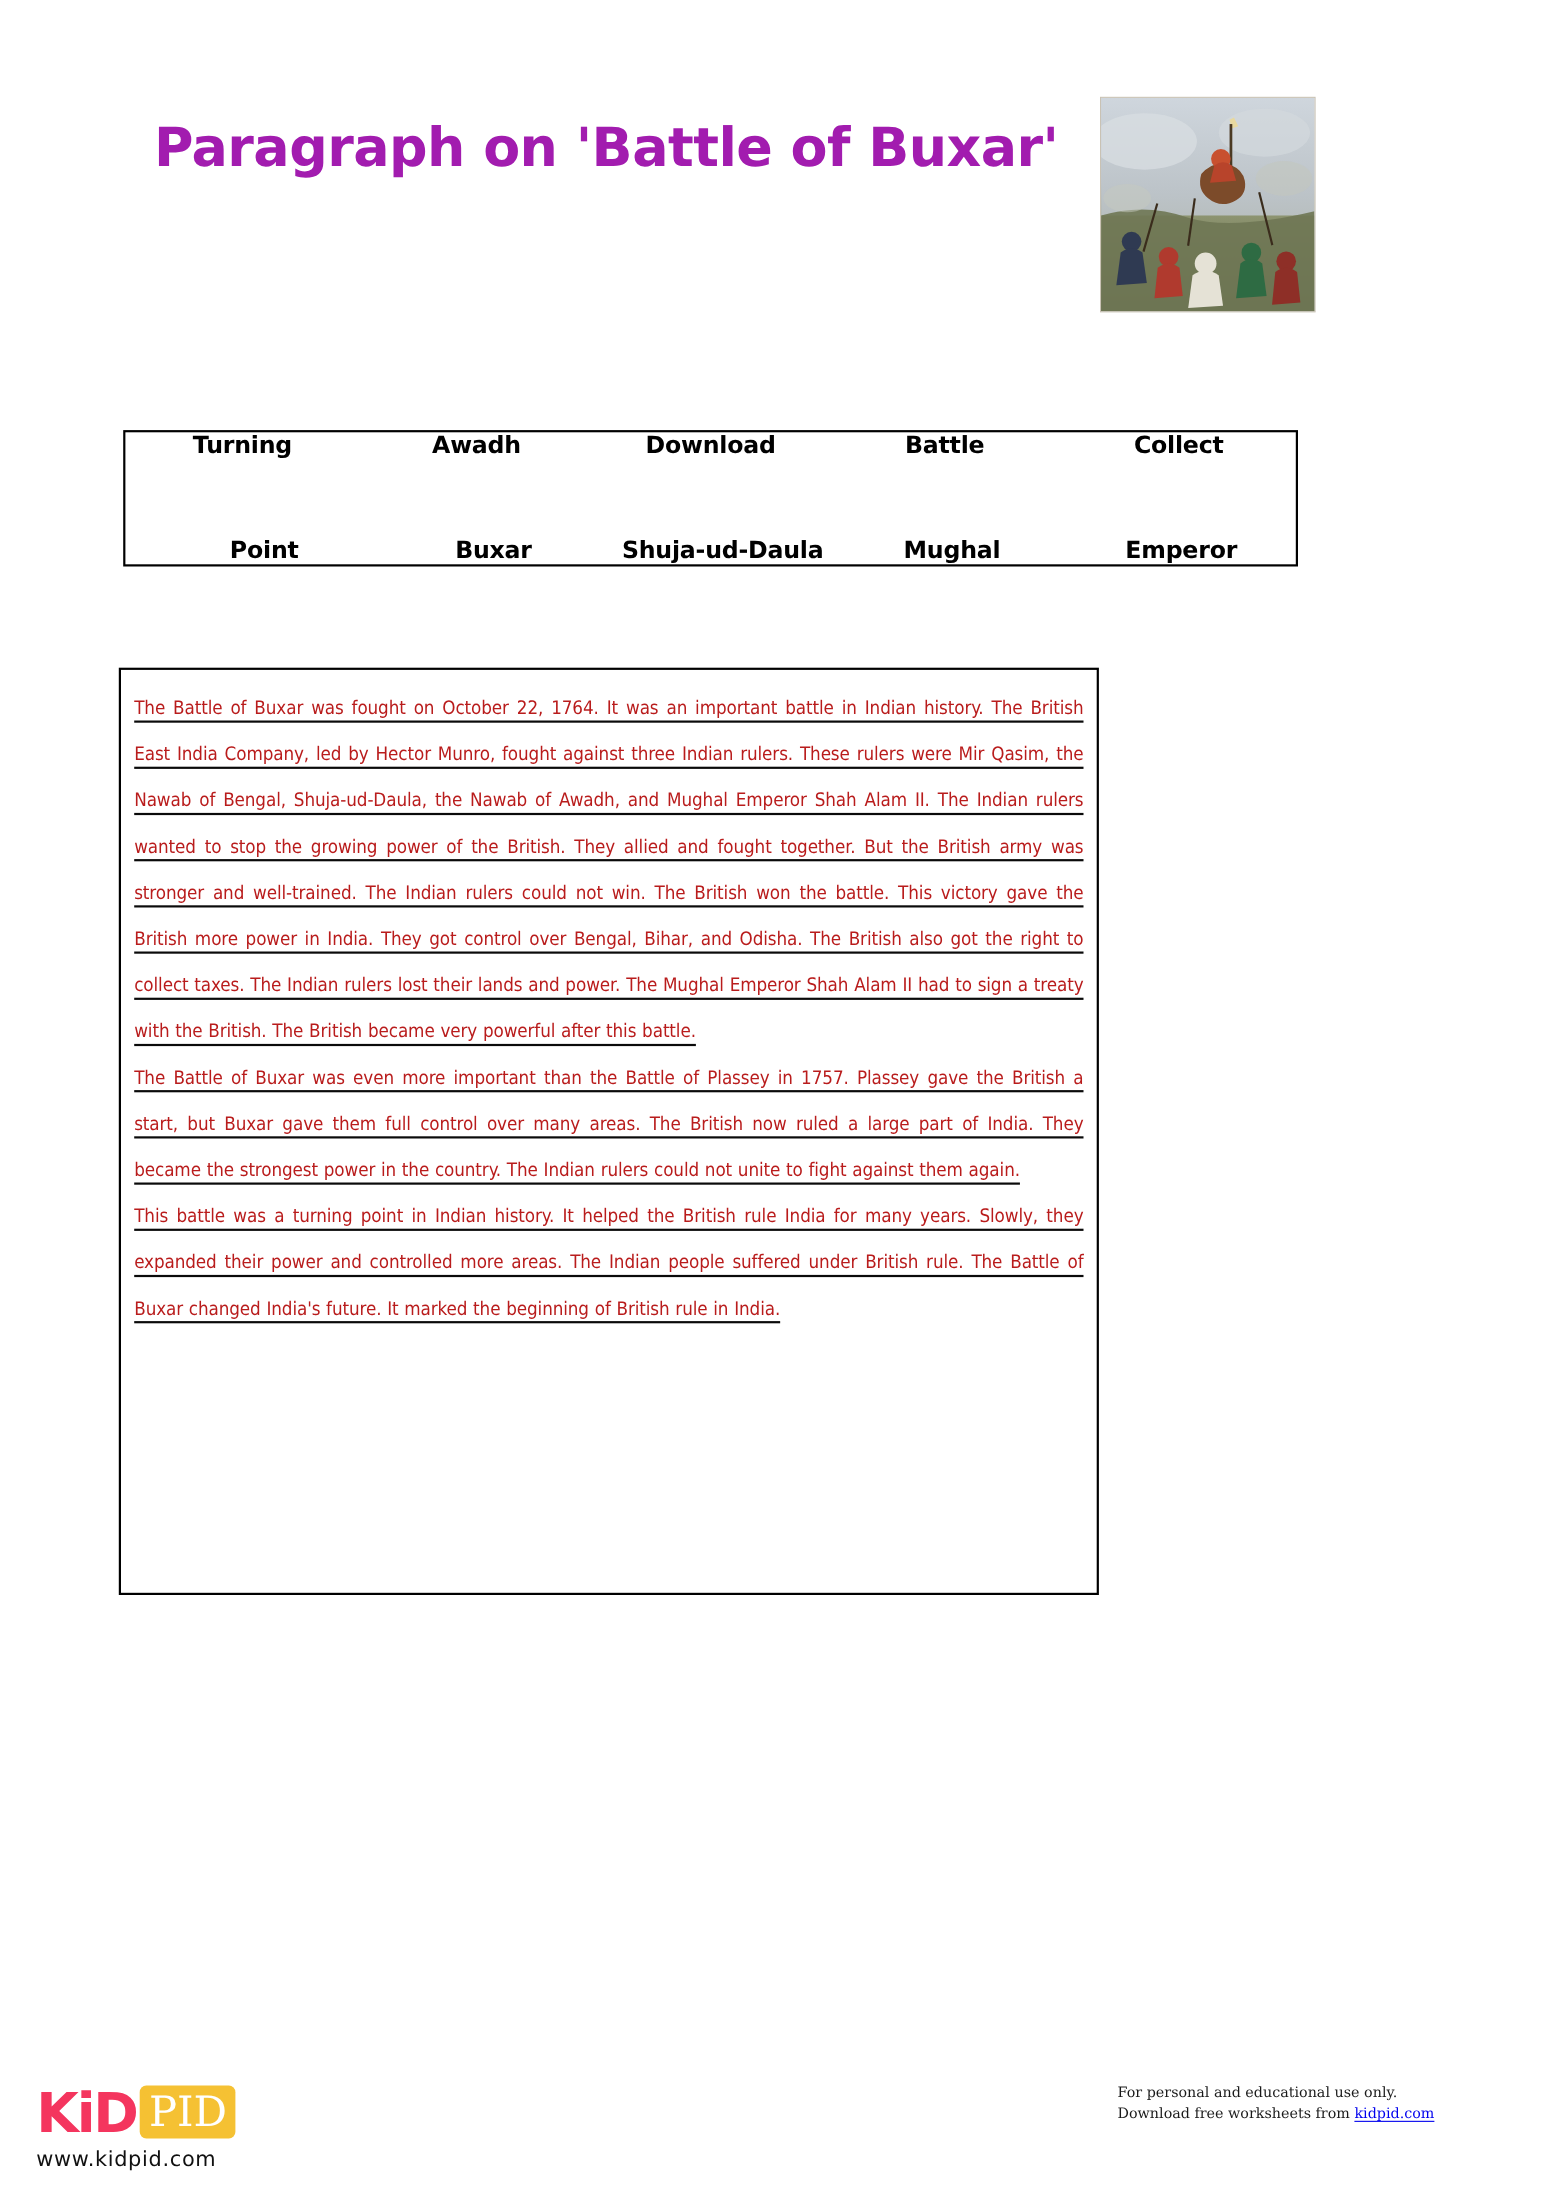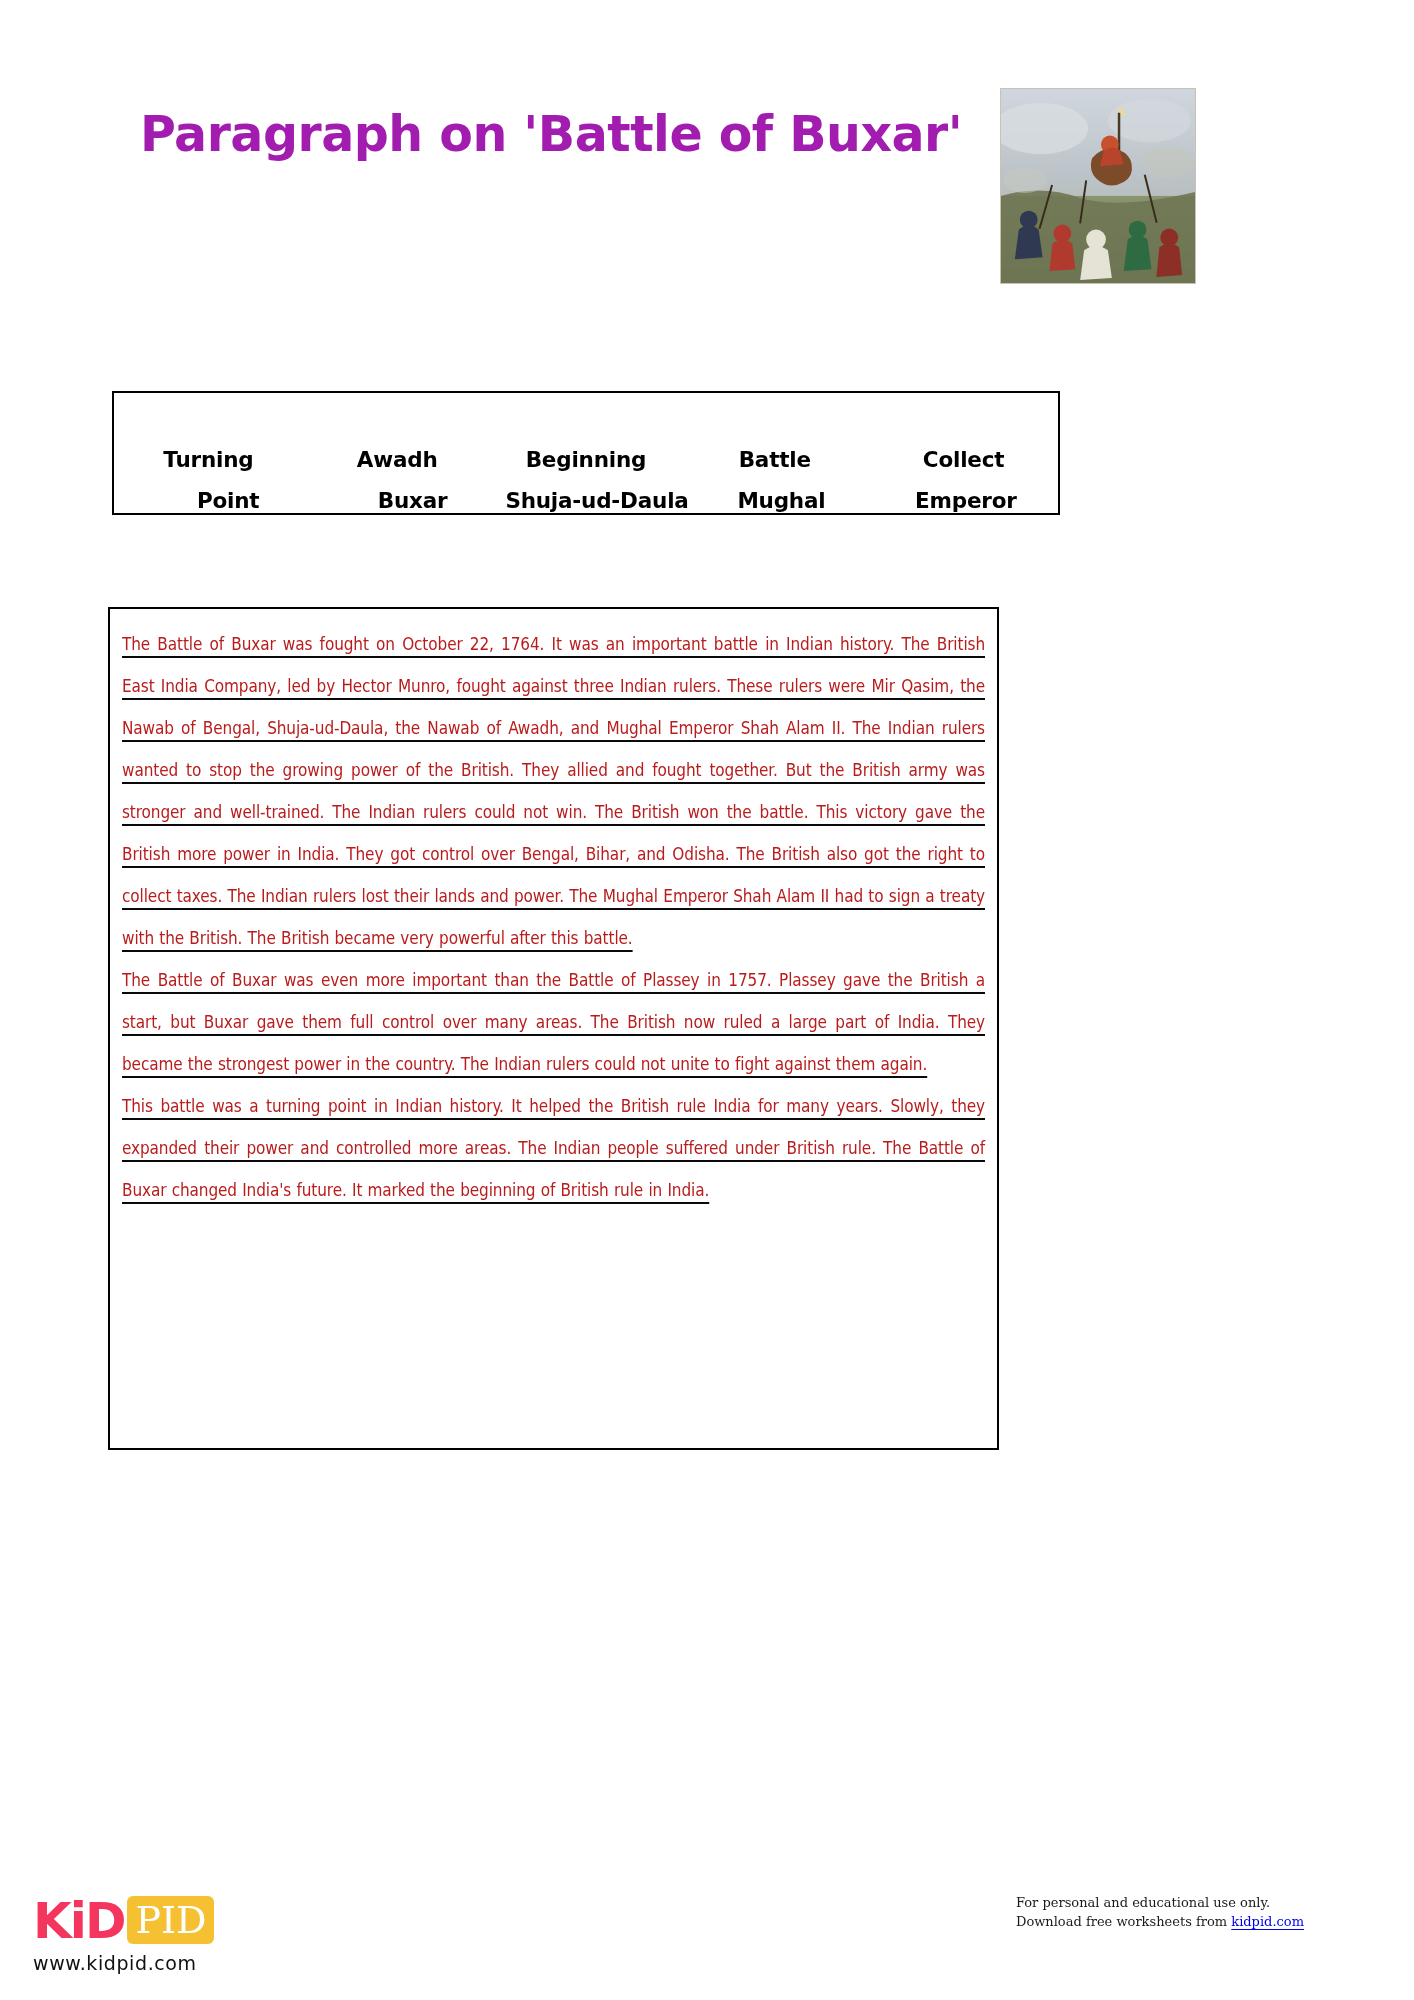--- a/index.html
+++ b/index.html
@@ -56,27 +56,27 @@
     overflow: hidden;
     background: linear-gradient(#c9ced6 0%, #b9bfc7 38%, #9aa28c 55%, #7f8a68 75%, #6f7a5a 100%);
   }
   .hero svg { display: block; width: 100%; height: 100%; }
 
   
   .vocab-box {
     position: absolute;
     left: 112px;
     top: 391px;
-    width: 948px;
+    width: 1068px;
     height: 124px;
     border: 2.5px solid #000000;
     background: #ffffff;
     display: flex;
     flex-direction: column;
-    justify-content: flex-end;
+    justify-content: space-between;
   }
   .vocab-row {
     display: flex;
     width: 100%;
     align-items: center;
   }
   .vocab-row + .vocab-row { margin-top: 16px; padding-left: 22px; }
   .vocab-cell {
     flex: 1 1 0;
     text-align: center;
@@ -240,21 +240,21 @@
 
       <ellipse cx="168" cy="74" rx="26" ry="16" fill="#c3c7bd" opacity="0.55"></ellipse>
       <ellipse cx="24" cy="92" rx="22" ry="13" fill="#c6cabf" opacity="0.5"></ellipse>
     </svg>
   </div>
 
   <div class="vocab-box">
     <div class="vocab-row">
       <div class="vocab-cell">Turning</div>
       <div class="vocab-cell">Awadh</div>
-      <div class="vocab-cell">Beginning</div>
+      <div class="vocab-cell">Download</div>
       <div class="vocab-cell">Battle</div>
       <div class="vocab-cell">Collect</div>
     </div>
     <div class="vocab-row">
       <div class="vocab-cell">Point</div>
       <div class="vocab-cell">Buxar</div>
       <div class="vocab-cell">Shuja-ud-Daula</div>
       <div class="vocab-cell">Mughal</div>
       <div class="vocab-cell">Emperor</div>
     </div>

